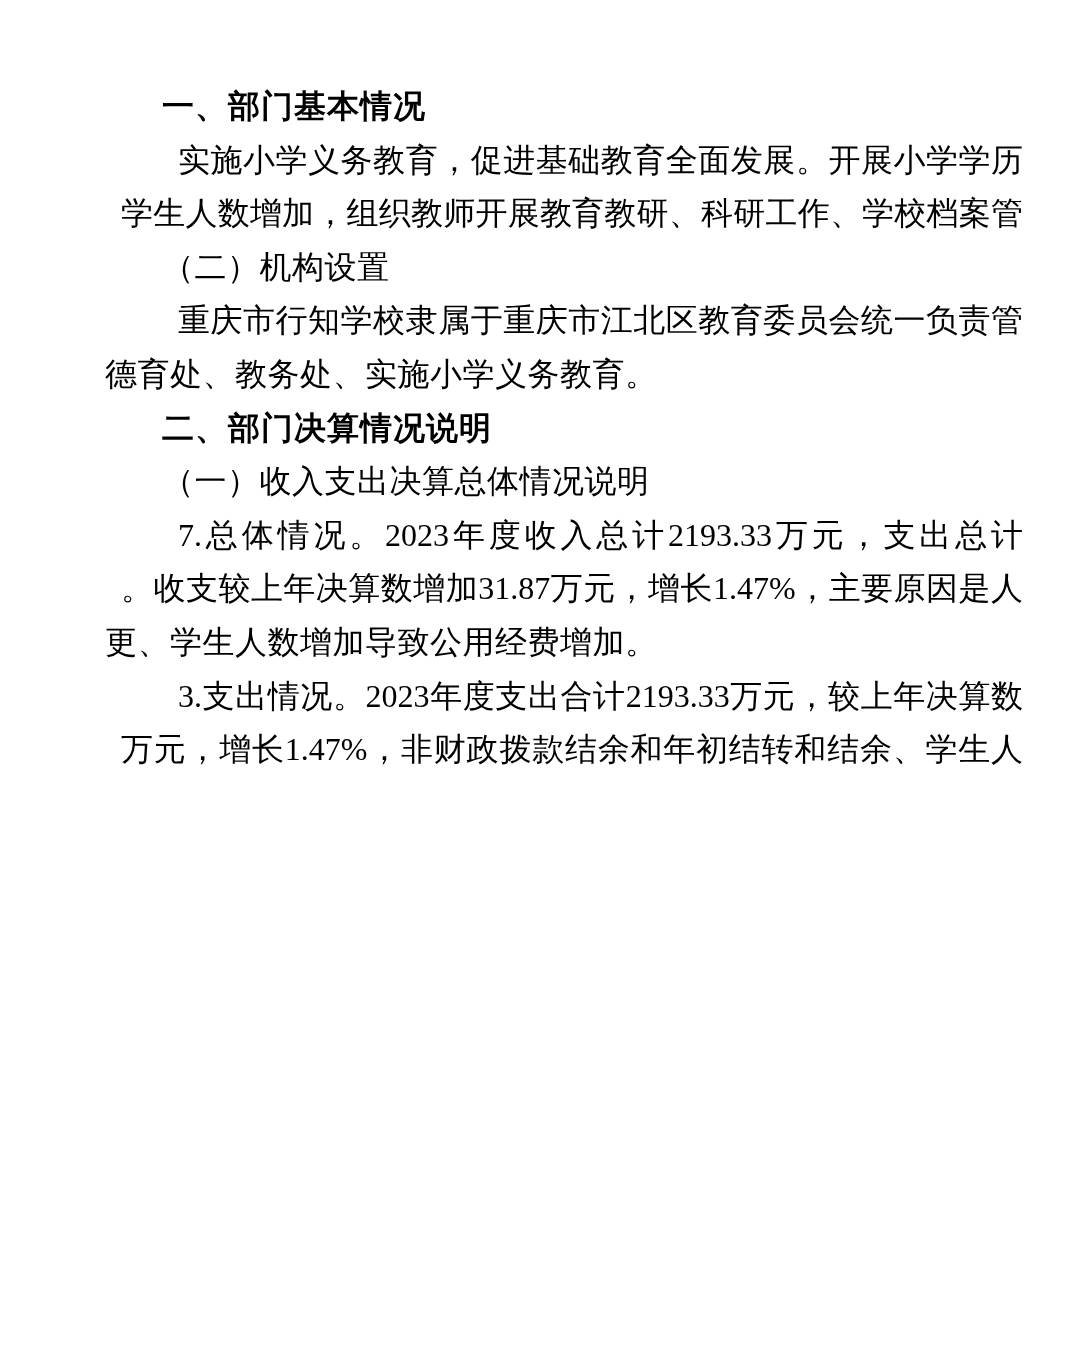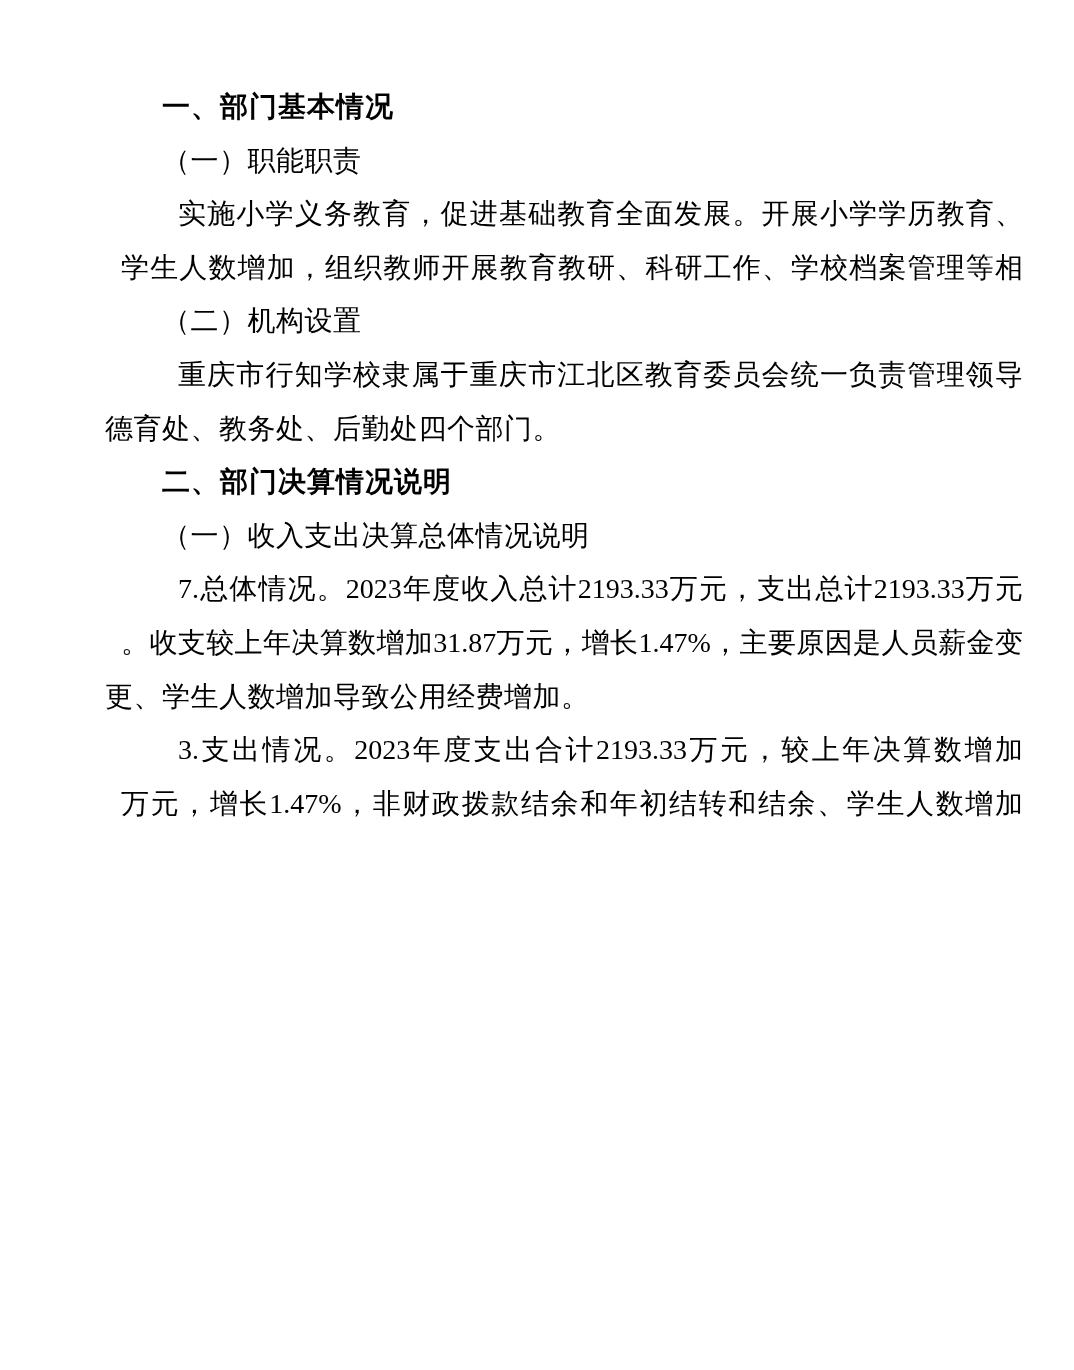--- a/index.html
+++ b/index.html
@@ -18,21 +18,21 @@
   .doc {
     position: absolute;
     left: 105px;
     top: 80px;
     width: 918px;
   }
   .block { margin: 0; padding: 0; }
   .line {
     height: 53.6px;
     line-height: 53.6px;
-    font-size: 28px;
+    font-size: 32px;
     letter-spacing: 0.5px;
     white-space: nowrap;
     overflow: hidden;
   }
   
   .line.fill {
     white-space: normal;
     text-align: justify;
     text-align-last: justify;
     letter-spacing: 0;
@@ -52,33 +52,30 @@
     font-weight: 400;
   }
 </style>
 </head>
 <body style="background: rgb(255, 255, 255); color: rgb(0, 0, 0);">
 
 <main class="doc" id="doc-root">
     <div class="block heading">
       <div class="line indent">一、部门基本情况</div>
     </div>
-    <div class="block subheading">
-      <div class="line indent">（一）职能职责</div>
-    </div>
     <div class="block body">
       <div class="line indent fill">实施小学义务教育，促进基础教育全面发展。开展小学学历教育、</div>
       <div class="line fill">学生人数增加，组织教师开展教育教研、科研工作、学校档案管理等相</div>
     </div>
     <div class="block subheading">
       <div class="line indent">（二）机构设置</div>
     </div>
     <div class="block body">
       <div class="line indent fill">重庆市行知学校隶属于重庆市江北区教育委员会统一负责管理领导</div>
-      <div class="line">德育处、教务处、后勤处四个部门。</div>
+      <div class="line">德育处、教务处、实施小学义务教育。</div>
     </div>
     <div class="block heading">
       <div class="line indent">二、部门决算情况说明</div>
     </div>
     <div class="block subheading">
       <div class="line indent">（一）收入支出决算总体情况说明</div>
     </div>
     <div class="block body">
       <div class="line indent fill">7.总体情况。2023年度收入总计2193.33万元，支出总计2193.33万元</div>
       <div class="line fill">。收支较上年决算数增加31.87万元，增长1.47%，主要原因是人员薪金变</div>

